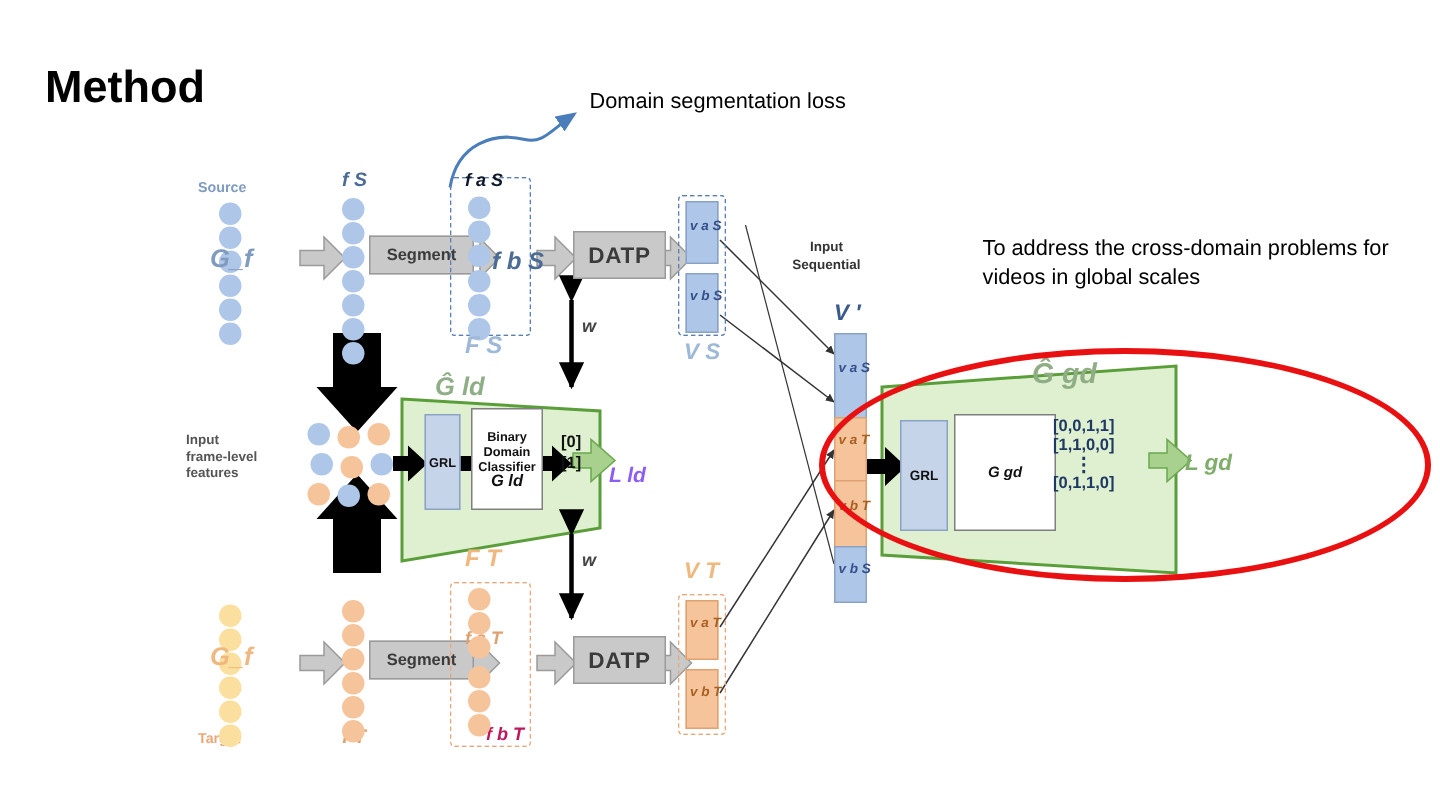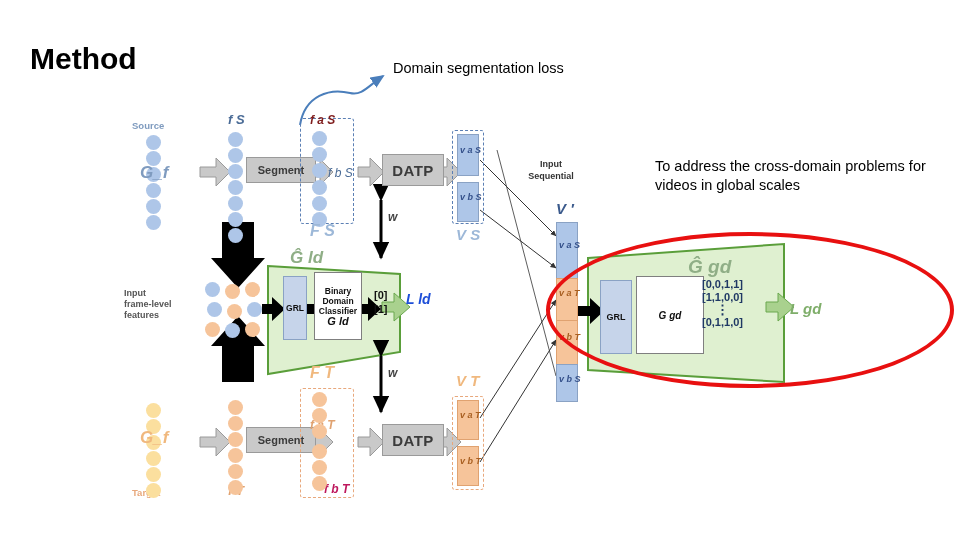--- a/index.html
+++ b/index.html
@@ -186,27 +186,27 @@
   <div class="dot" style="background:#f6c49a;"></div>
     <div class="dot" style="background:#f6c49a;"></div>
   <div class="dot" style="background:#f6c49a;"></div>
     <div class="dot" style="background:#f6c49a;"></div>
 </div>
 
 <div class="greyblock" style="left:246px;top:157px;width:68px;height:24px;">Segment</div>
 <div class="greyblock" style="left:246px;top:427px;width:68px;height:24px;">Segment</div>
 
 <div class="dashbox" style="left:300px;top:118px;width:52px;height:104px;"></div>
-<div class="abs ital" style="left:310px;top:113px;font-size:12px;font-weight:bold;color:#7f1d1d;">f a S</div>
+<div class="abs ital" style="left:310px;top:113px;font-size:12px;font-weight:bold;color:#0f172a;">f a S</div>
 <div class="dotcol" style="left:312px;top:131px;">
   <div class="dot" style="background:#aec6e8;"></div>
     <div class="dot" style="background:#aec6e8;"></div>
   <div class="dot" style="background:#aec6e8;"></div>
 </div>
-<div class="abs ital" style="left:328px;top:166px;font-size:12px;font-weight:normal;color:#4a6b96;">f b S</div>
+<div class="abs ital" style="left:328px;top:166px;font-size:16px;font-weight:bold;color:#4a6b96;">f b S</div>
 <div class="dotcol" style="left:312px;top:180px;">
   <div class="dot" style="background:#aec6e8;"></div>
     <div class="dot" style="background:#aec6e8;"></div>
   <div class="dot" style="background:#aec6e8;"></div>
 </div>
 
 <div class="dashbox or" style="left:300px;top:388px;width:52px;height:108px;"></div>
 <div class="abs ital" style="left:310px;top:418px;font-size:12px;font-weight:bold;color:#e0a270;">f a T</div>
 <div class="dotcol" style="left:312px;top:392px;">
   <div class="dot" style="background:#f6c49a;"></div>
@@ -232,21 +232,21 @@
 <div class="abs ital" style="left:290px;top:248px;font-size:17px;font-weight:bold;color:#8fae86;">Ĝ ld</div>
 <div class="bluebox" style="left:283px;top:276px;width:22px;height:62px;font-size:8.5px;">GRL</div>
 <div class="whitebox" style="left:314px;top:272px;width:46px;height:66px;flex-direction:column;">
   <span>Binary Domain Classifier</span>
   <span class="ital" style="font-size:11px;">G ld</span>
 </div>
 <div class="abs" style="left:374px;top:288px;font-size:11px;font-weight:bold;color:#111;line-height:14px;">
   <div>[0]</div>
   <div>[1]</div>
 </div>
-<div class="abs" style="left:406px;top:291px;font-size:14px;font-style:italic;font-weight:bold;color:#1d4ed8;text-align:center;">L ld</div>
+<div class="abs" style="left:406px;top:308px;font-size:14px;font-style:italic;font-weight:bold;color:#8b5cf6;text-align:center;">L ld</div>
 
 <div class="dashbox" style="left:452px;top:130px;width:30px;height:92px;"></div>
 <div class="abs" style="left:457px;top:134px;width:20px;height:40px;background:#aec6e8;border:1px solid #8aa2c4;"></div>
 <div class="abs ital" style="left:460px;top:145px;font-size:9px;color:#34508a;font-weight:bold;">v a S</div>
 <div class="abs" style="left:457px;top:182px;width:20px;height:38px;background:#aec6e8;border:1px solid #8aa2c4;"></div>
 <div class="abs ital" style="left:460px;top:192px;font-size:9px;color:#34508a;font-weight:bold;">v b S</div>
 <div class="abs ital" style="left:456px;top:226px;font-size:15px;font-weight:bold;color:#9db8d8;">V S</div>
 
 <div class="dashbox or" style="left:452px;top:396px;width:30px;height:92px;"></div>
 <div class="abs" style="left:457px;top:400px;width:20px;height:38px;background:#f6c49a;border:1px solid #e0a270;"></div>
@@ -263,21 +263,21 @@
 <div class="abs ital" style="left:556px;top:200px;font-size:15px;font-weight:bold;color:#3b5a8c;">V ′</div>
 <div class="abs" style="left:556px;top:222px;width:20px;height:56px;background:#aec6e8;border:1px solid #8aa2c4;"></div>
 <div class="abs ital" style="left:559px;top:240px;font-size:9px;color:#34508a;font-weight:bold;">v a S</div>
 <div class="abs" style="left:556px;top:278px;width:20px;height:42px;background:#f6c49a;border:1px solid #e0a270;"></div>
 <div class="abs ital" style="left:559px;top:288px;font-size:9px;color:#a85f21;font-weight:bold;">v a T</div>
 <div class="abs" style="left:556px;top:320px;width:20px;height:44px;background:#f6c49a;border:1px solid #e0a270;"></div>
 <div class="abs ital" style="left:559px;top:332px;font-size:9px;color:#a85f21;font-weight:bold;">v b T</div>
 <div class="abs" style="left:556px;top:364px;width:20px;height:36px;background:#aec6e8;border:1px solid #8aa2c4;"></div>
 <div class="abs ital" style="left:559px;top:374px;font-size:9px;color:#34508a;font-weight:bold;">v b S</div>
 
-<div class="abs ital" style="left:688px;top:256px;font-size:19px;font-weight:bold;color:#8fae86;">Ĝ gd</div>
+<div class="abs ital" style="left:688px;top:239px;font-size:19px;font-weight:bold;color:#8fae86;">Ĝ gd</div>
 <div class="bluebox" style="left:600px;top:280px;width:30px;height:72px;font-size:9px;">GRL</div>
 <div class="whitebox" style="left:636px;top:276px;width:66px;height:76px;flex-direction:column;font-size:9px;line-height:11px;">
   <span class="ital" style="font-size:10px;">G gd</span>
 </div>
 <div class="abs bracket-text" style="left:702px;top:278px;text-align:center;">
   <div>[0,0,1,1]</div>
   <div>[1,1,0,0]</div>
   <div style="font-size:13px;line-height:12px;">⋮</div>
   <div>[0,1,1,0]</div>
 </div>

